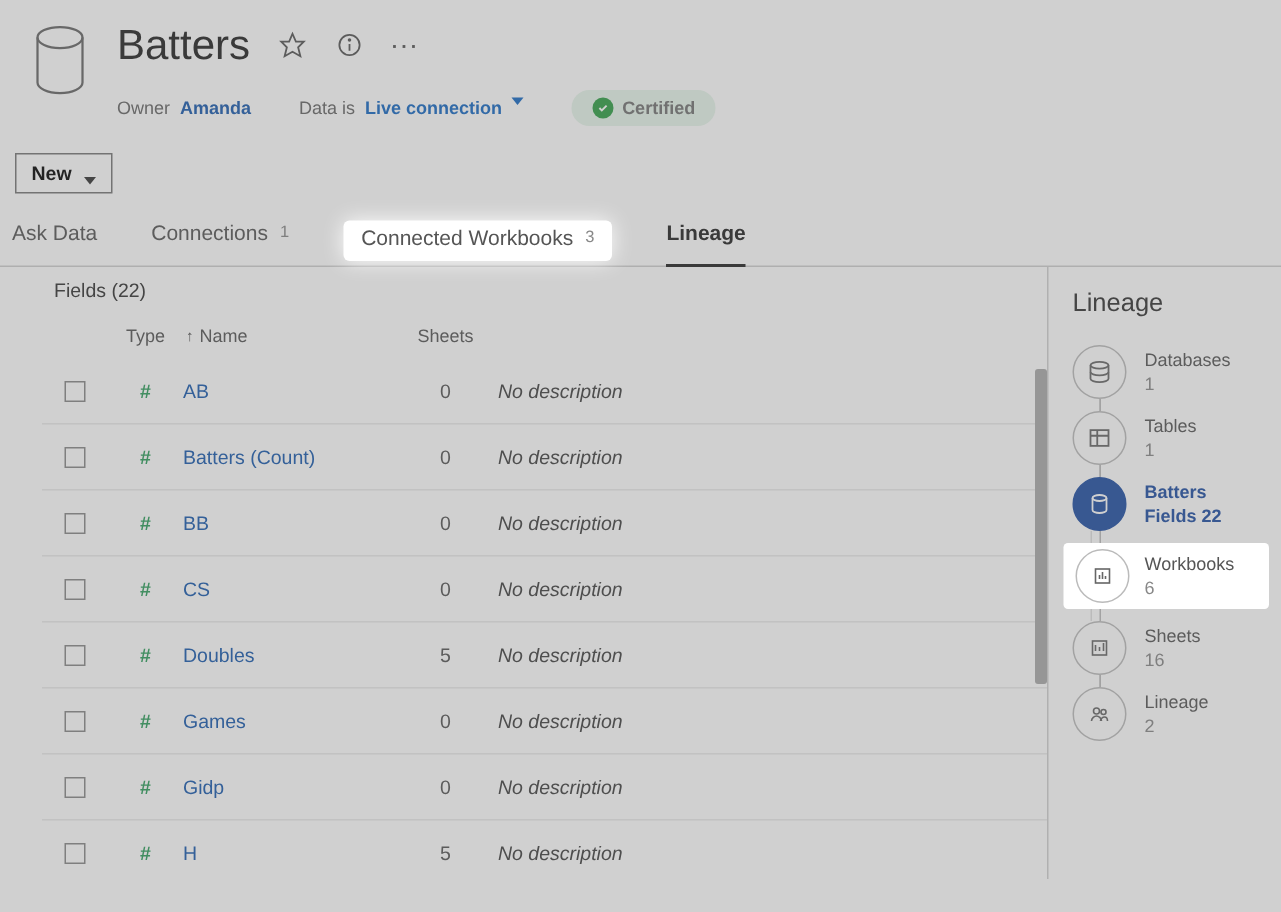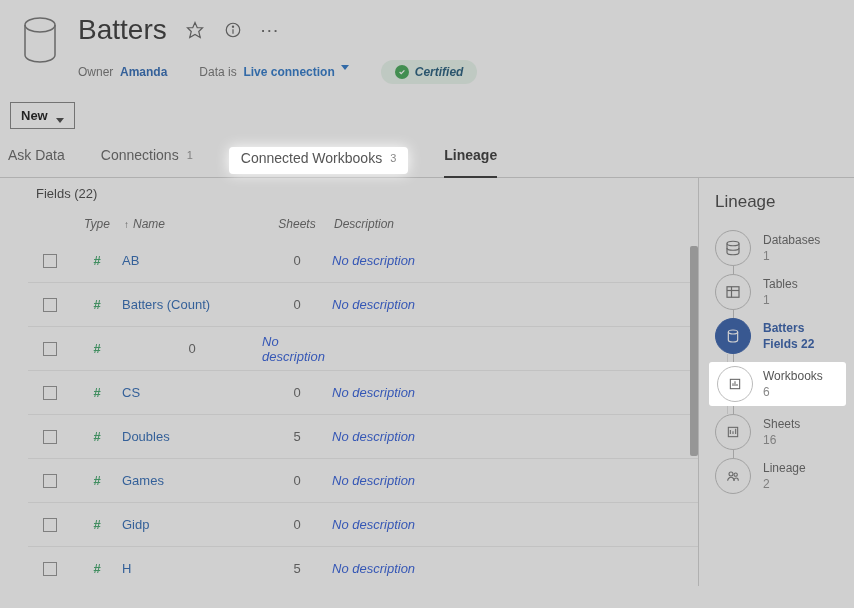--- a/index.html
+++ b/index.html
@@ -12,49 +12,49 @@
 .db-icon { width: 40px; height: 48px; flex-shrink: 0; position: relative; top: 2px; }
 .header-main { flex: 1; }
 .title-row { display: flex; align-items: center; gap: 18px; }
 .page-title { font-size: 28px; font-weight: 400; color: #222; }
 .icon-btn { width: 20px; height: 20px; display: flex; align-items: center; justify-content: center; color: #555; cursor: pointer; }
 .meta-row { display: flex; align-items: center; gap: 32px; margin-top: 14px; font-size: 12px; }
 .meta-label { color: #666; }
 .meta-link { color: #1a5bae; font-weight: 600; cursor: pointer; }
 .live-conn { color: #1769c3; font-weight: 600; display: inline-flex; align-items: flex-start; gap: 6px; cursor: pointer; }
 .caret-down { width:0; height:0; border-left:4px solid transparent; border-right:4px solid transparent; border-top:5px solid #1769c3; }
-.cert-badge { background: #e6f5ea; color: #0c4a6e; padding: 5px 14px; border-radius: 14px; font-size: 12px; font-weight: 600; display: inline-flex; align-items: center; gap: 6px; font-style: italic; }
+.cert-badge { background: #e6f5ea; color: #737373; padding: 5px 14px; border-radius: 14px; font-size: 12px; font-weight: 600; display: inline-flex; align-items: center; gap: 6px; }
 .cert-dot { width: 14px; height: 14px; background: #2e9e44; border-radius: 50%; display:flex; align-items:center; justify-content:center; }
 .cert-dot svg { width:8px; height:8px; }
 
 .toolbar { padding: 18px 10px; }
 .new-btn { border: 1px solid #777; background: #fff; padding: 5px 10px; font-size: 13px; font-weight: 600; cursor: pointer; display:inline-flex; align-items:flex-end; gap:8px; }
 
 .tabs { display: flex; gap: 36px; padding: 0 8px 6px 8px; border-bottom: 1px solid #cfcfcf; align-items: flex-end; font-size: 14px; }
 .tab { color: #555; cursor: pointer; padding-bottom: 8px; display: inline-flex; align-items: center; gap: 8px; position: relative; white-space: nowrap; }
 .tab.active { color: #222; font-weight: 600; }
 .tab.active::after { content:''; position:absolute; left:0; right:0; bottom:-7px; height: 2px; background:#222; }
 .tab-count { font-size: 11px; color: #888; }
 .tab-highlight { background: #fff; padding: 3px 12px 8px 12px; border-radius: 4px; box-shadow: 0 0 14px rgba(255,255,255,0.95); position: relative; z-index: 100; margin-bottom: -3px; }
 
 .content { display: flex; height: calc(100% - 200px); margin-left: 28px; }
 .left-pane { flex: 1; overflow: hidden; position: relative; }
 .fields-label { padding: 8px 8px; font-size: 13px; color:#333; }
-.table-head { display: grid; grid-template-columns: 44px 50px 140px 70px 1fr; padding: 4px 0; font-size: 12px; color:#555;font-style:italic; }
+.table-head { display: grid; grid-template-columns: 44px 50px 140px 70px 1fr; padding: 4px 0; font-size: 12px; color:#555; }
 .table-head .th { padding: 4px 2px; }
 .name-col { display: inline-flex; align-items:center; gap:4px; }
 .sort-arrow { font-size: 10px; }
 
 .tr { display: grid; grid-template-columns: 44px 50px 140px 70px 1fr; align-items: center; border-bottom: 1px solid #eaeaea; height: 44px; }
 .td-check { display:flex; justify-content:center; }
 .checkbox { width:14px; height:14px; border:1px solid #888; background:#fff; }
 .td-type { text-align:center; color:#2e9e5c; font-weight:600; font-size:13px; }
 .td-name { color:#1a5bae; font-size:13px; cursor:pointer; }
 .td-sheets { text-align:center; color:#555; font-size:13px; }
-.td-desc { color:#1d4ed8; font-style: italic; font-size:13px; }
+.td-desc { color:#404040; font-style: italic; font-size:13px; }
 
 .scrollbar-track { position: absolute; top: 68px; right: 0; width: 8px; height: 320px; background: transparent; }
 .scrollbar-thumb { width: 8px; height: 210px; background: #aaa; border-radius: 2px; }
 
 .right-pane { width: 156px; border-left: 1px solid #d0d0d0; padding: 14px 8px 8px 16px; position: relative; }
 .lineage-title { font-size: 17px; font-weight: 400; margin-bottom: 18px; }
 
 .lineage-list { position: relative; }
 .lineage-item { display: flex; align-items: center; gap: 12px; margin-bottom: 8px; position: relative; }
 .lineage-connector-top::before { content:''; position:absolute; left:18px; top:-8px; width:1px; height:8px; background:#bbb; }
@@ -147,21 +147,20 @@
   <div class="left-pane">
     <div class="fields-label">Fields (22)</div>
     <div class="table-head">
       <div class="th"></div>
       <div class="th" style="text-align:center;">Type</div>
       <div class="th name-col">
           <span class="sort-arrow">↑</span>
           <span>Name</span>
         </div>
       <div class="th" style="text-align:center;">Sheets</div>
-      <div class="th">Description</div>
     </div>
     <div id="tbody">
         <div class="tr">
           <div class="td-check">
             <div class="checkbox"></div>
           </div>
           <div class="td-type">#</div>
           <div class="td-name">AB</div>
           <div class="td-sheets">0</div>
           <div class="td-desc">No description</div>
@@ -173,20 +172,21 @@
           <div class="td-type">#</div>
           <div class="td-name">Batters (Count)</div>
           <div class="td-sheets">0</div>
           <div class="td-desc">No description</div>
         </div>
         <div class="tr">
           <div class="td-check">
             <div class="checkbox"></div>
           </div>
           <div class="td-type">#</div>
+          <div class="td-name">BB</div>
           <div class="td-sheets">0</div>
           <div class="td-desc">No description</div>
         </div>
         <div class="tr">
           <div class="td-check">
             <div class="checkbox"></div>
           </div>
           <div class="td-type">#</div>
           <div class="td-name">CS</div>
           <div class="td-sheets">0</div>

